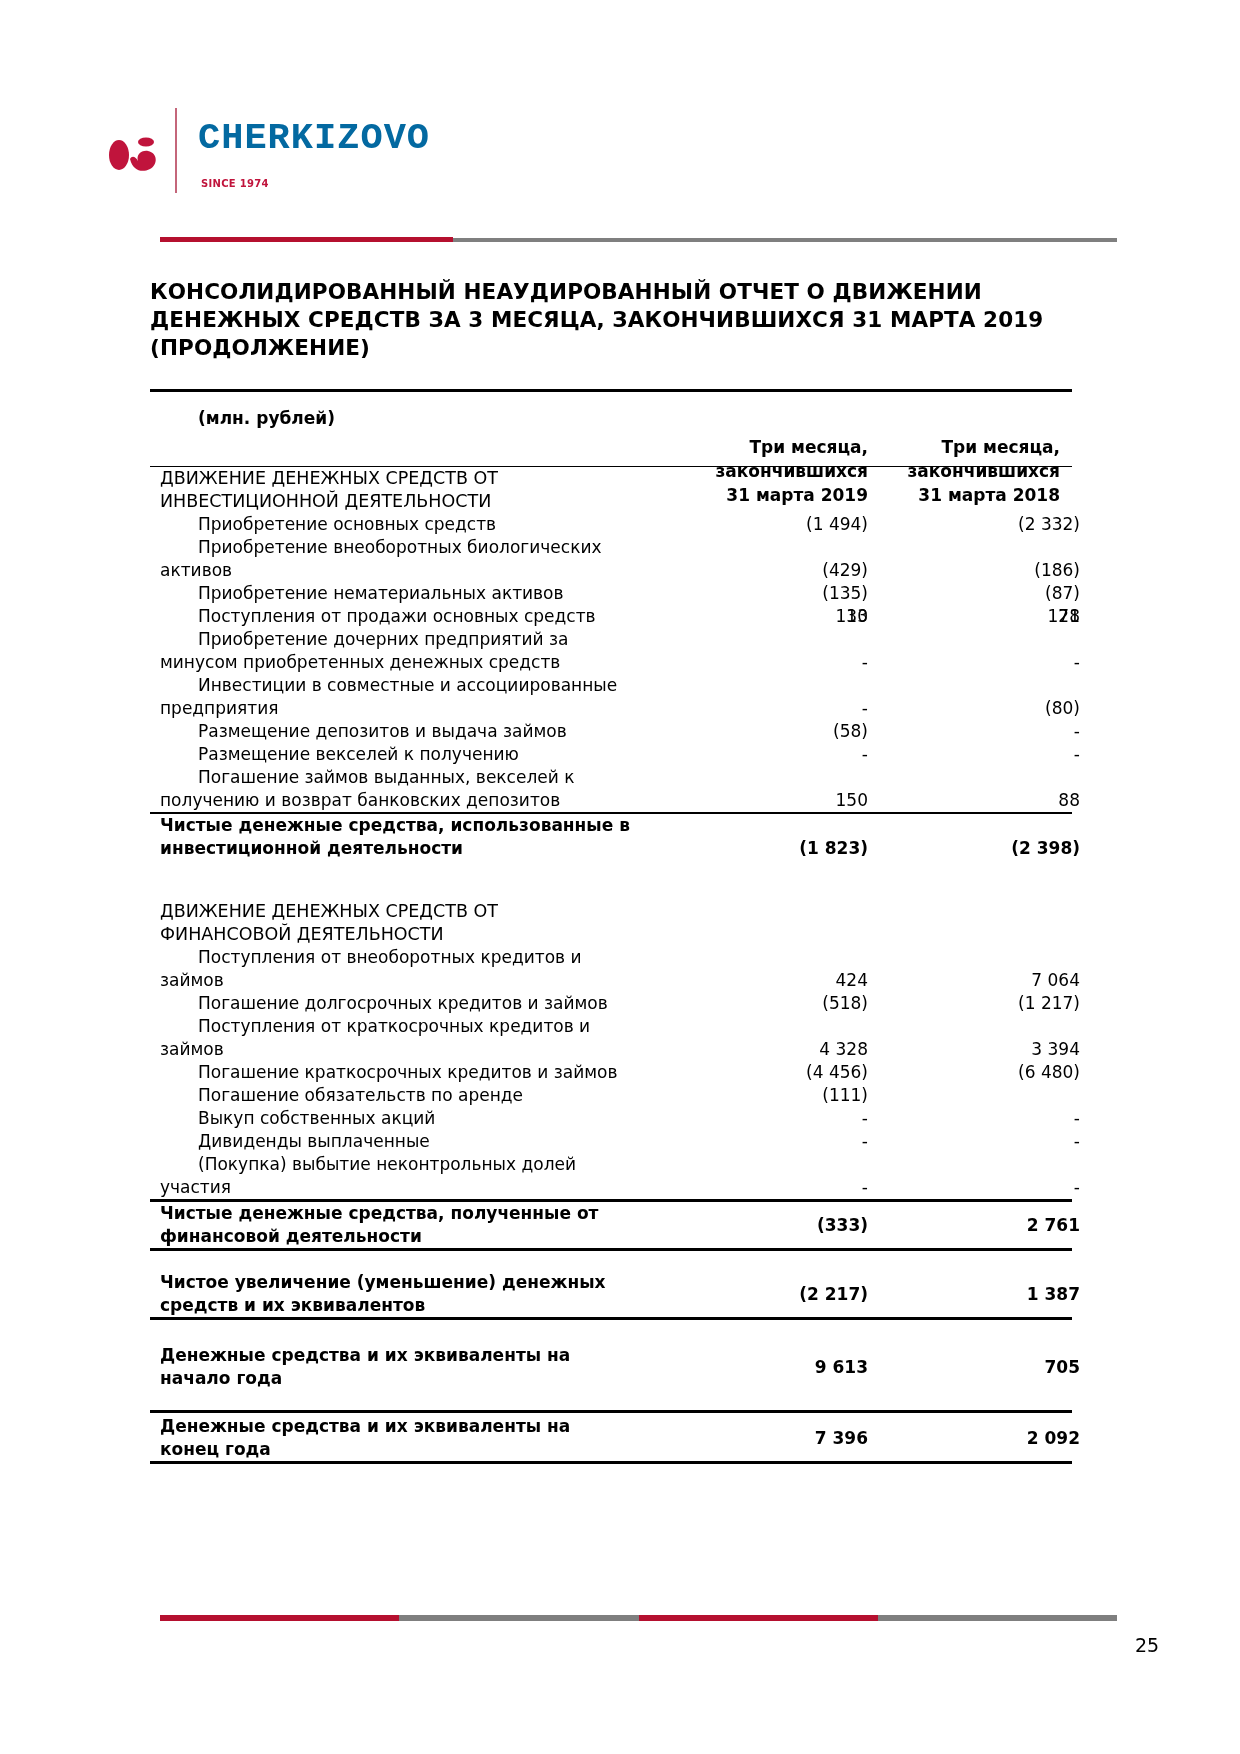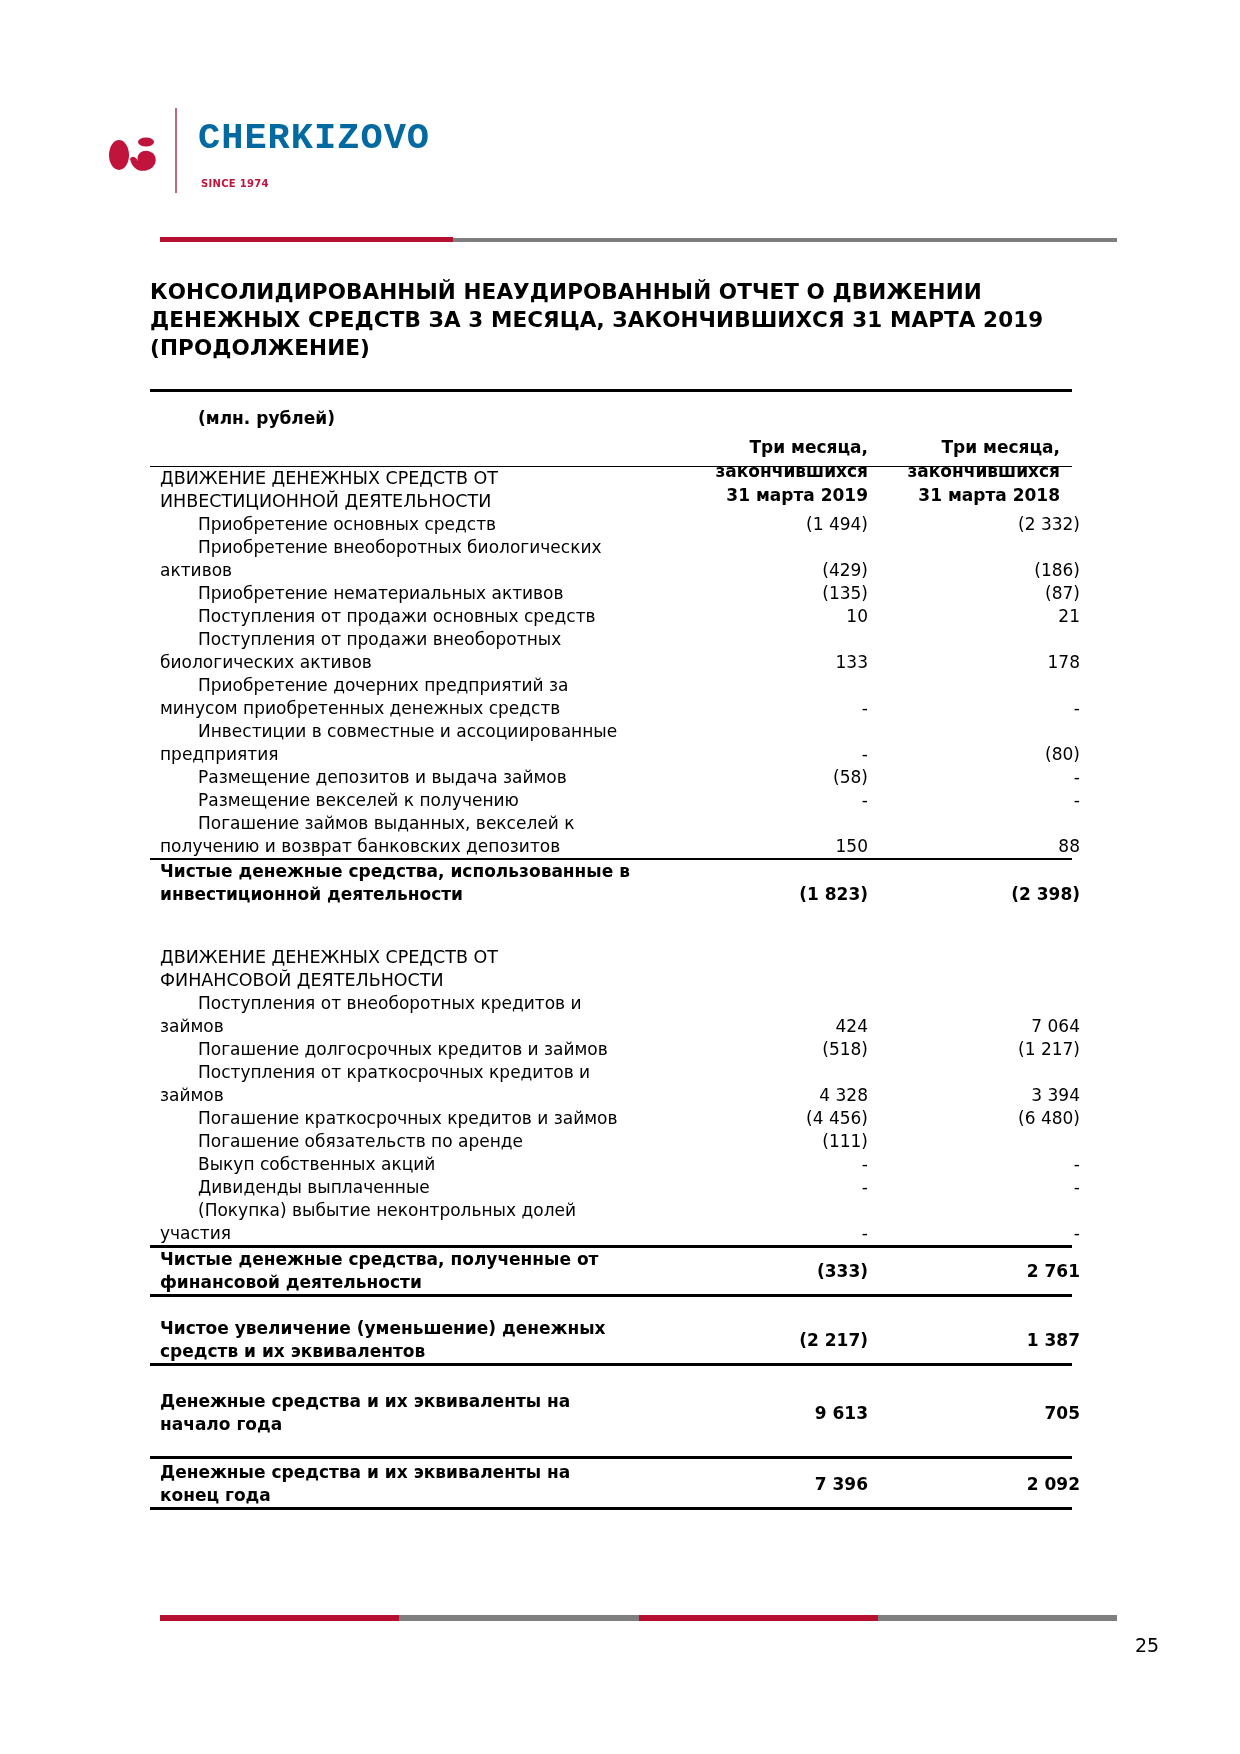--- a/index.html
+++ b/index.html
@@ -118,24 +118,20 @@
         <span class="v2">(87)</span>
       </div>
       <div class="row">
         <span class="lbl">
           <div class="ind">Поступления от продажи основных средств</div>
         </span>
         <span class="v1">10</span>
         <span class="v2">21</span>
       </div>
       <div class="row">
-        <span class="lbl">
-          <div class="ind">Поступления от продажи внеоборотных</div>
-          <div>биологических активов</div>
-        </span>
         <span class="v1">133</span>
         <span class="v2">178</span>
       </div>
       <div class="row">
         <span class="lbl">
           <div class="ind">Приобретение дочерних предприятий за</div>
           <div>минусом приобретенных денежных средств</div>
         </span>
         <span class="v1">-</span>
         <span class="v2">-</span>

